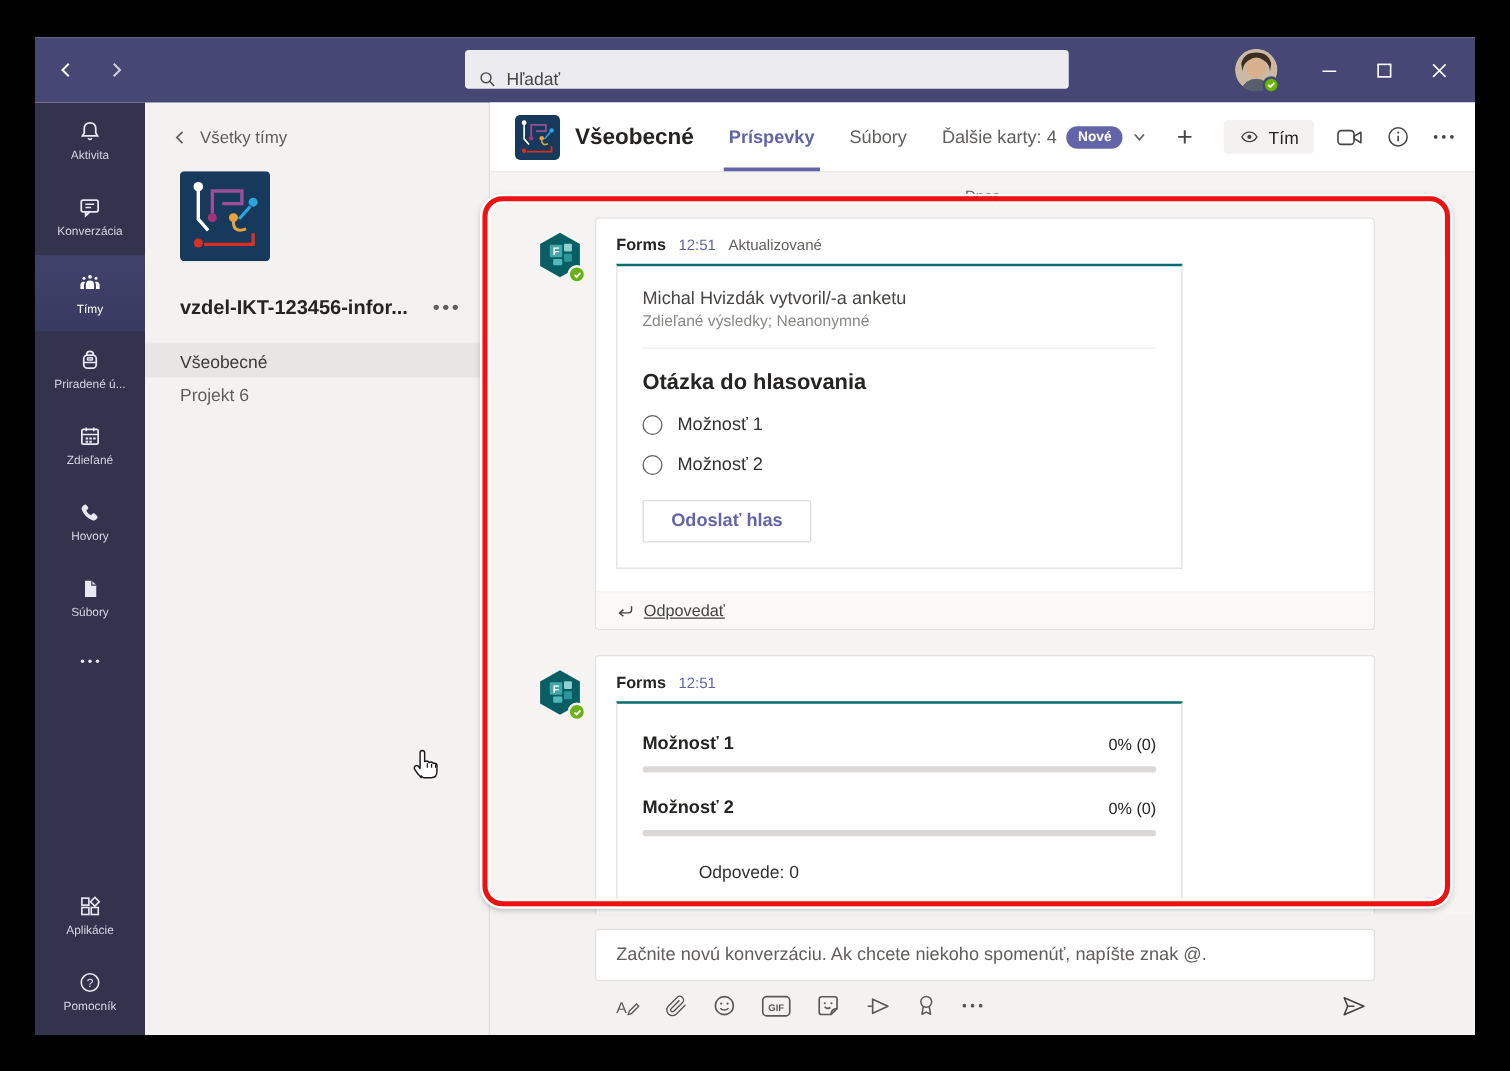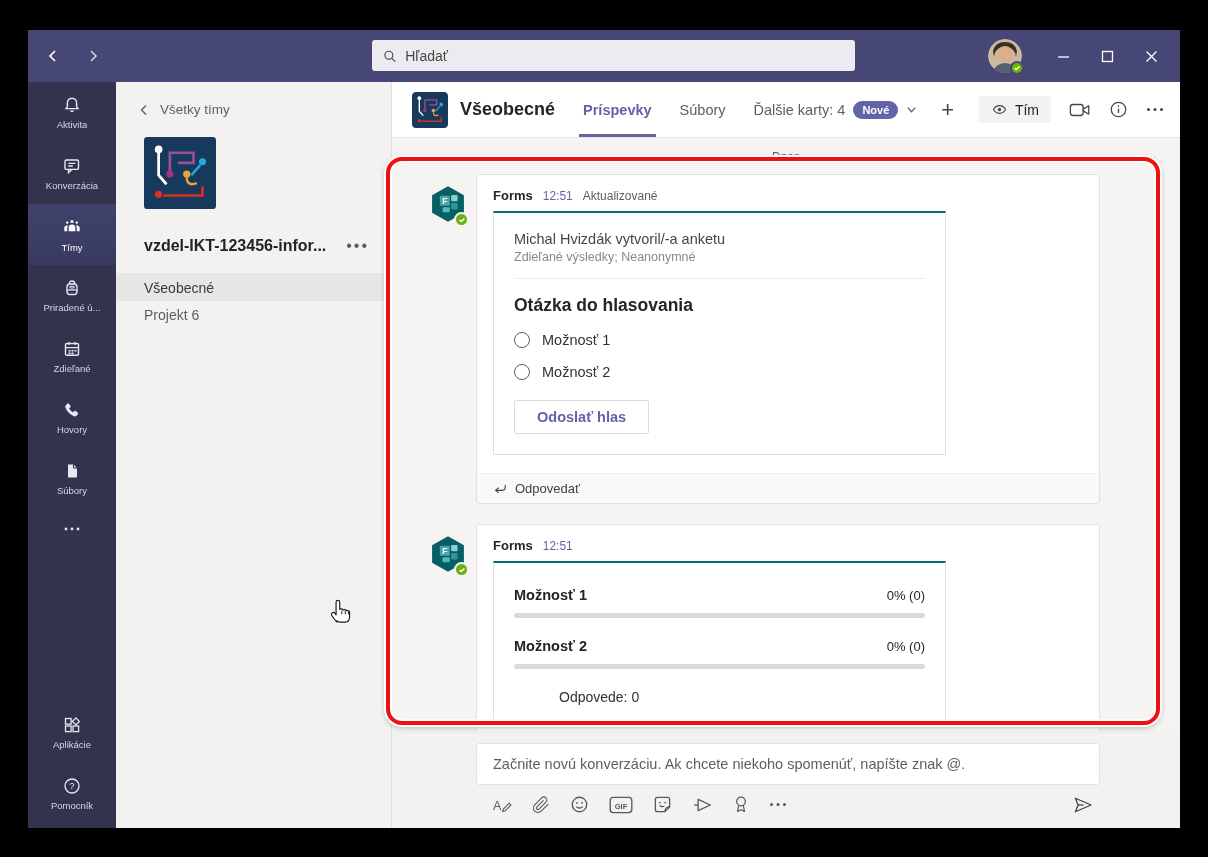--- a/index.html
+++ b/index.html
@@ -8,21 +8,21 @@
 
   .window { position:absolute; left:28px; top:30px; width:1152px; height:798px;
             background:#fff; display:flex; flex-direction:column; }
 
   
   .titlebar { height:52px; background:#464775; display:flex; align-items:center; flex:0 0 auto; position:relative; }
   .nav-arrows { display:flex; gap:18px; margin-left:14px; color:#fff; }
   .nav-btn { width:22px; height:22px; display:flex; align-items:center; justify-content:center; cursor:pointer; }
   .nav-btn.fwd { opacity:.75; }
   .searchbox { position:absolute; left:344px; top:10px; width:483px; height:31px; background:#ececf0;
-               border-radius:3px; display:flex; align-items:center; padding:0 10px; gap:8px; }
+               border-radius:3px; display:flex; align-items:flex-end; padding:0 10px; gap:8px; }
   .searchbox input { border:none; outline:none; background:transparent; font-size:14px; color:#484644; width:100%;
                      font-family:"Liberation Sans",sans-serif; }
   .searchbox input::placeholder { color:#484644; }
   .tb-right { position:absolute; right:12px; top:0; height:52px; display:flex; align-items:center; gap:10px; }
   .avatar-wrap { position:relative; width:34px; height:34px; margin-right:14px; }
   .avatar-wrap svg { border-radius:50%; display:block; }
   .presence { position:absolute; right:-2px; bottom:-2px; width:14px; height:14px; border-radius:50%;
               background:#6BB700; border:2px solid #464775; display:flex; align-items:center; justify-content:center; }
   .win-btn { width:34px; height:34px; display:flex; align-items:center; justify-content:center; color:#fff; cursor:pointer; }
 
@@ -85,21 +85,21 @@
                 background:#fff; padding:18px 20px 20px 20px; }
   .creator-line { font-size:14.5px; color:#484644; }
   .settings-line { font-size:12.5px; color:#8A8886; margin-top:3px; }
   .forms-hr { border:none; border-top:1px solid #EDEBE9; margin:14px 0 16px 0; }
   .poll-q { font-size:17.5px; font-weight:bold; color:#252423; margin-bottom:16px; }
   .poll-opt { display:flex; align-items:center; gap:12px; font-size:14.5px; color:#323130; margin-bottom:16px; cursor:pointer; }
   .radio { width:16px; height:16px; border:1.5px solid #605E5C; border-radius:50%; background:#fff; flex:0 0 auto; }
   .vote-btn { margin-top:4px; border:1px solid #DDDBDA; background:#fff; color:#6264A7; font-weight:bold;
               font-size:14.5px; padding:8px 22px; border-radius:2px; cursor:pointer; font-family:"Liberation Sans",sans-serif; }
   .reply-row { border-top:1px solid #EFECEA; background:#FAF9F8; display:flex; align-items:center; gap:8px;
-               padding:7px 16px; color:#424242; font-size:13px; cursor:pointer; border-radius:0 0 3px 3px; }
+               padding:7px 16px; color:#424242; font-size:13px; cursor:pointer; border-radius:0 0 3px 3px;text-decoration:underline; }
   .res-row { display:flex; align-items:center; justify-content:space-between; margin-bottom:10px; margin-top:6px; }
   .res-label { font-size:14.5px; font-weight:bold; color:#252423; }
   .res-value { font-size:13px; color:#252423;text-align:right; }
   .res-track { height:5px; background:#DBD9D7; border-radius:3px; margin-bottom:20px; overflow:hidden; }
   .res-fill { height:100%; background:#036C70; width:0; }
   .responses-line { font-size:14px; color:#323130; margin-top:18px;margin-left:45px; }
 
   
   .compose { flex:0 0 auto; padding:12px 80px 14px 84px; background:#F3F2F1; }
   .compose-input { height:42px; background:#fff; border:1px solid #E3E1DF; border-radius:3px; display:flex; align-items:center; }

